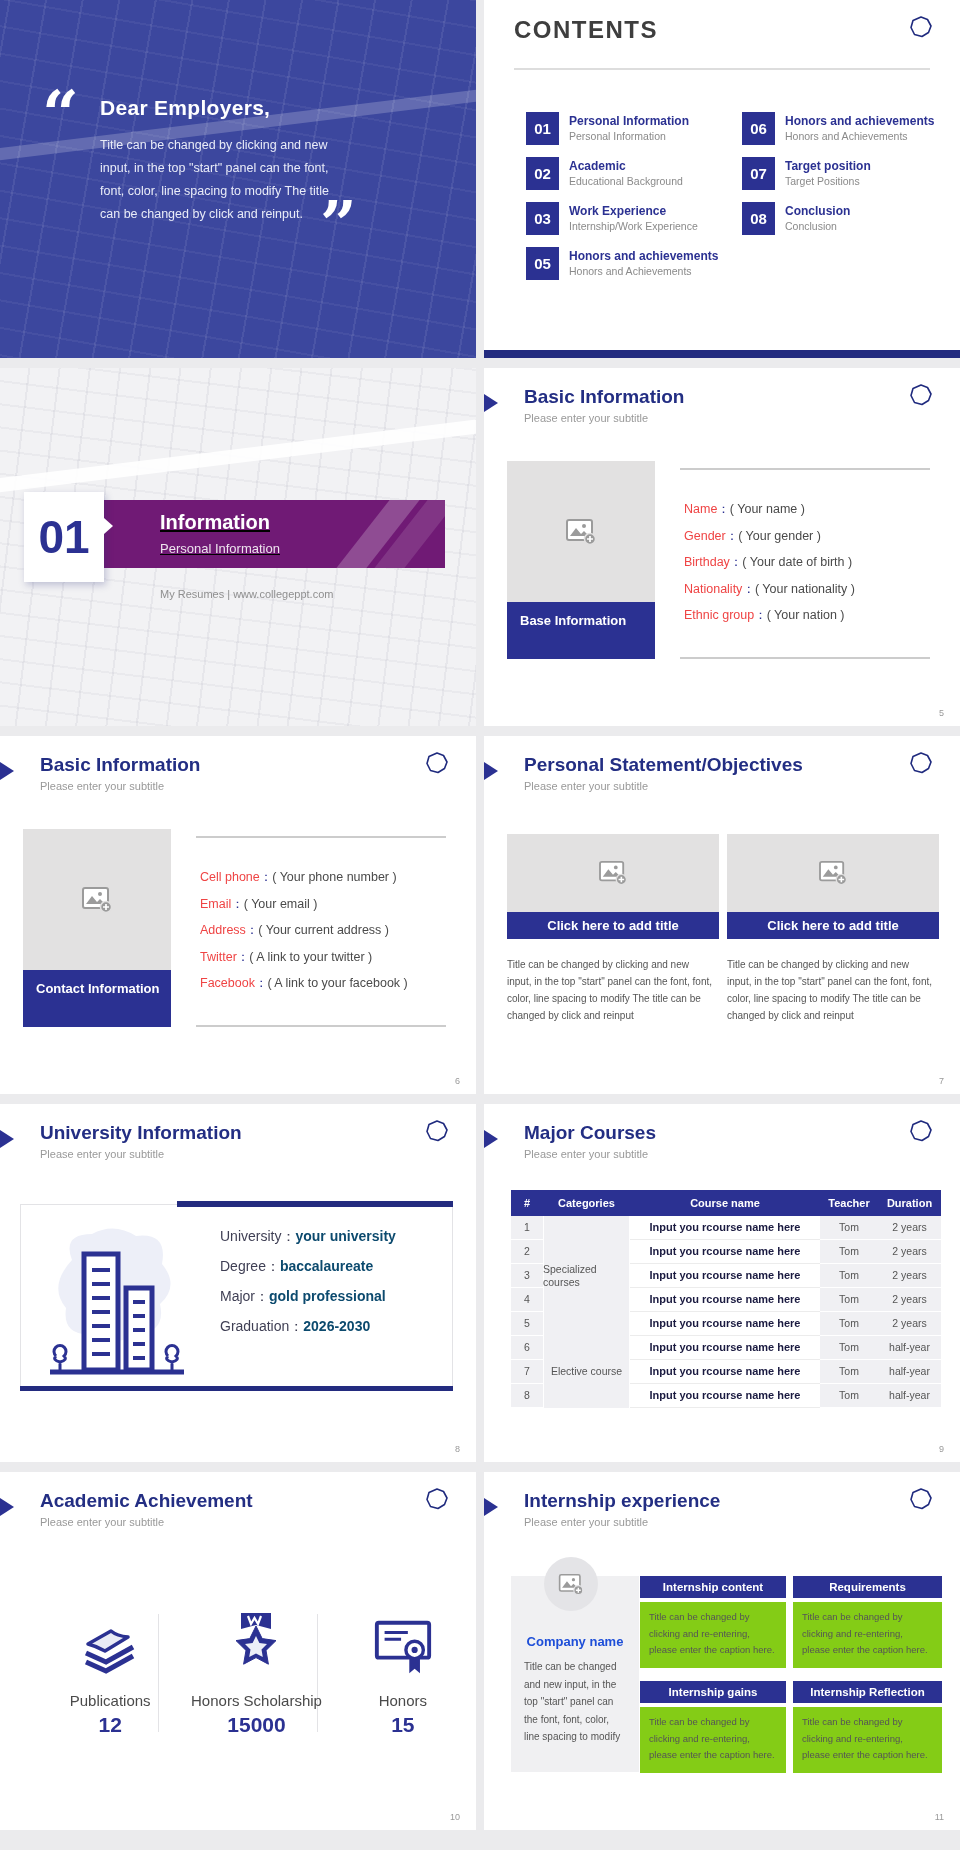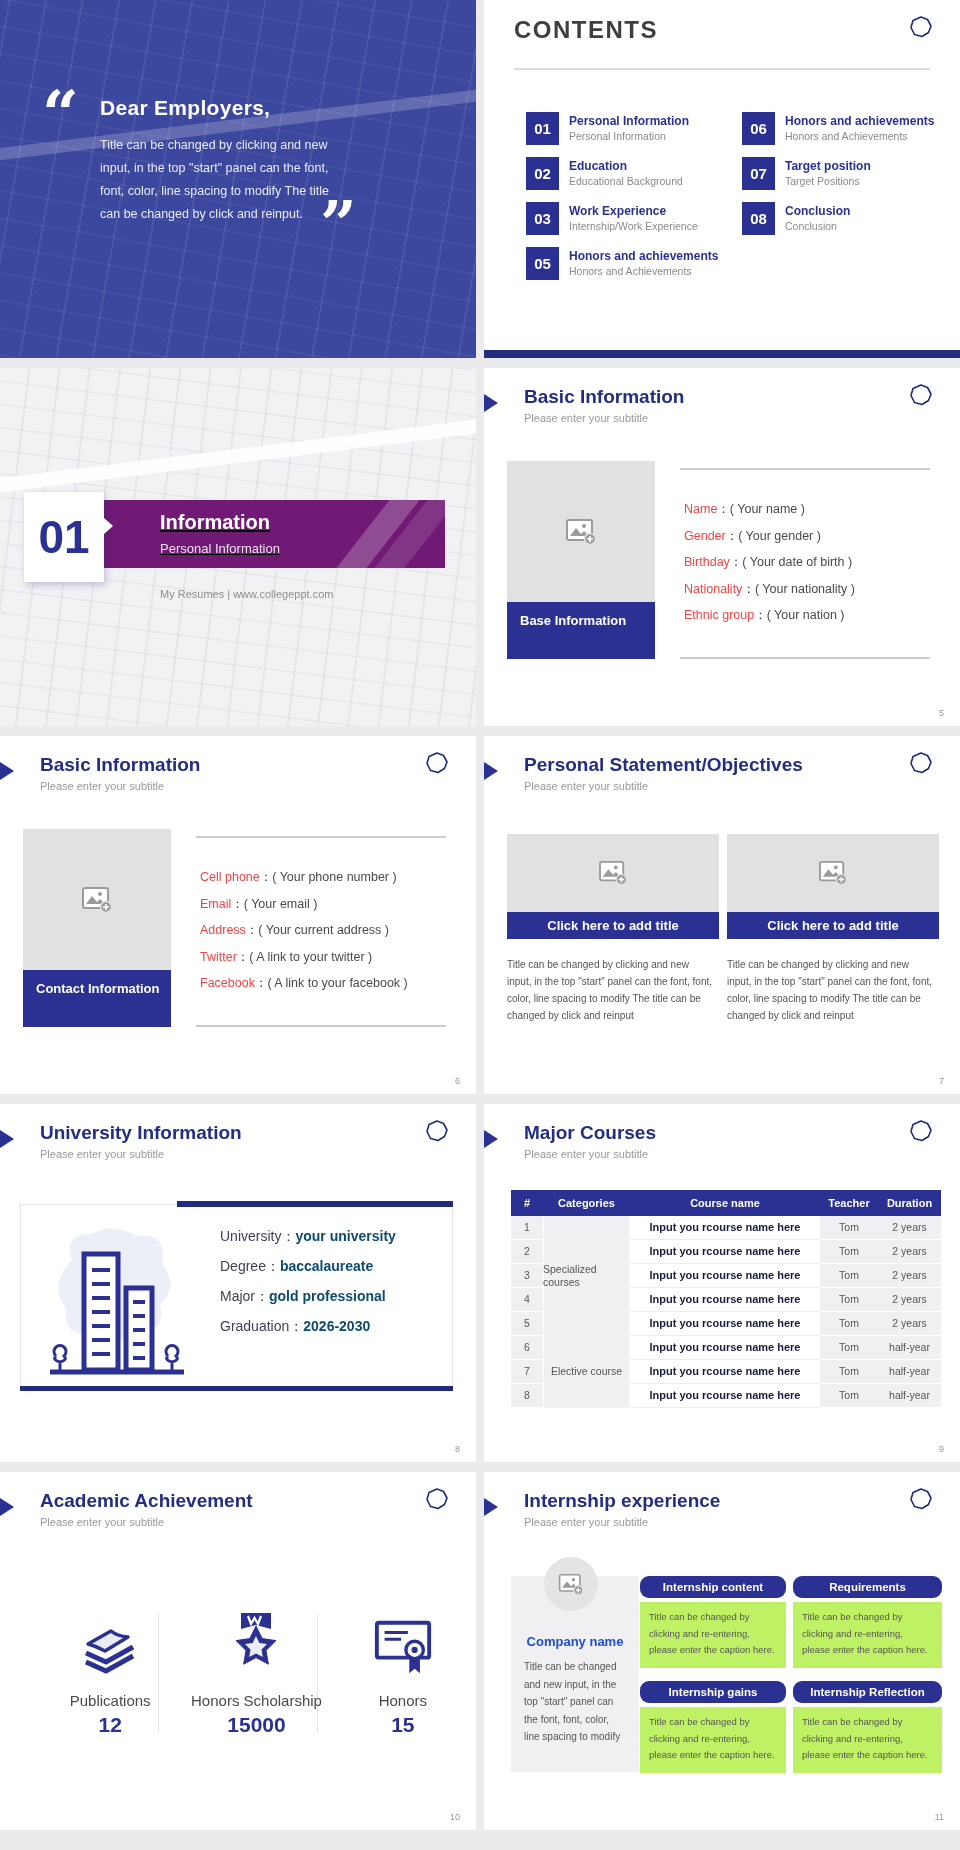--- a/index.html
+++ b/index.html
@@ -106,22 +106,22 @@
   .sd1{left:158px;} .sd2{left:317px;}
 
   
   .co-card{position:absolute;left:27px;top:104px;width:128px;height:196px;background:#f0f0f2;}
   .co-circle{position:absolute;left:60px;top:85px;width:54px;height:54px;border-radius:50%;background:#e4e4e7;display:flex;align-items:center;justify-content:center;}
   .co-name{position:absolute;left:27px;top:162px;width:128px;text-align:center;font-size:13px;font-weight:bold;color:#1d4ed8;}
   .co-body{position:absolute;left:40px;top:186px;width:102px;font-size:10px;line-height:17.5px;color:#555;}
   .in-card{position:absolute;width:149px;}
   .ic-r1{top:104px;} .ic-r2{top:209px;}
   .ic-c1{left:156px;width:146px;} .ic-c2{left:309px;width:149px;}
-  .in-head{height:22px;background:#2b3192;color:#fff;font-size:11.5px;font-weight:bold;text-align:center;line-height:22px;border-radius:9px;}
-  .in-body{margin-top:4px;height:66px;background:#bef264;box-sizing:border-box;padding:7px 9px;font-size:9.5px;line-height:16.5px;color:#555;}
+  .in-head{height:22px;background:#2b3192;color:#fff;font-size:11.5px;font-weight:bold;text-align:center;line-height:22px;}
+  .in-body{margin-top:4px;height:66px;background:#84cc16;box-sizing:border-box;padding:7px 9px;font-size:9.5px;line-height:16.5px;color:#555;}
 
   svg{display:block;}
 </style>
 </head>
 <body>
 
 <div class="sheet">
 
   <div class="slide cover">
     <div class="tex"></div>
@@ -142,21 +142,21 @@
       <div class="toc-item">
         <div class="toc-num">01</div>
         <div>
             <div class="toc-title">Personal Information</div>
         <div class="toc-sub">Personal Information</div>
           </div>
       </div>
       <div class="toc-item">
         <div class="toc-num">02</div>
         <div>
-            <div class="toc-title">Education</div>
+            <div class="toc-title">Academic</div>
         <div class="toc-sub">Educational Background</div>
           </div>
       </div>
       <div class="toc-item">
         <div class="toc-num">03</div>
         <div>
             <div class="toc-title">Work Experience</div>
         <div class="toc-sub">Internship/Work Experience</div>
           </div>
       </div>

